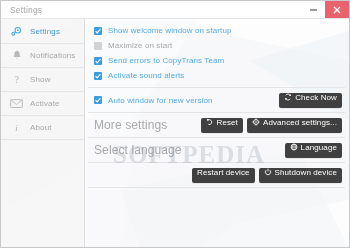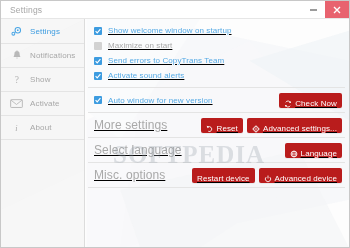--- a/index.html
+++ b/index.html
@@ -116,21 +116,20 @@
   }
   .nav-item.active .lbl { color: #3d9ce0; }
   .nav-spacer { flex: 1; }
 
   
   .main {
     flex: 1;
     box-sizing: border-box;
     position: relative;
     padding-left: 3px;
-    text-decoration: underline;
   }
   .section { padding: 0 4px 0 6px; }
   .divider {
     height: 1px;
     background: #e4e4e4;
     margin: 0 4px 0 0;
   }
 
   
   .cb-row {
@@ -175,27 +174,27 @@
   }
   .opt-btns {
     margin-left: auto;
     display: flex;
     gap: 4px;
     padding-right: 3px;
   }
 
   
   .bbtn {
-    background: #b91c1c;
+    background: #404040;
     border: none;
     border-radius: 2px;
     height: 15px;
     padding: 0 5px;
     display: flex;
-    align-items: flex-end;
+    align-items: flex-start;
     gap: 3px;
     cursor: default;
     box-shadow: 0 1px 0 rgba(0,0,0,.05);
   }
   .bbtn .btxt {
     font-size: 8px;
     color: #ffffff;
     white-space: nowrap;
     letter-spacing: .1px;
   }
@@ -417,33 +416,32 @@
               <span class="btxt">Language</span>
             </button>
           </span>
         </div>
       </div>
 
       <div class="divider"></div>
 
       <div class="section">
         <div class="opt-row">
-          <span class="opt-lbl">Misc. options</span>
           <span class="opt-btns">
             <button class="bbtn">
               <span class="btxt">Restart device</span>
             </button>
             <button class="bbtn">
               <span class="bico">
                 <svg width="8" height="8" viewBox="0 0 12 12">
                   <path d="M3.2 3.2a4 4 0 1 0 5.6 0" fill="none" stroke="#ffffff" stroke-width="1.3"></path>
                   <path d="M6 0.8v4.4" stroke="#ffffff" stroke-width="1.3"></path>
                 </svg>
               </span>
-              <span class="btxt">Advanced device</span>
+              <span class="btxt">Shutdown device</span>
             </button>
           </span>
         </div>
       </div>
 
       <div class="divider"></div>
     </div>
   </div>
 
   <div class="watermark">SOFTPEDIA</div>

